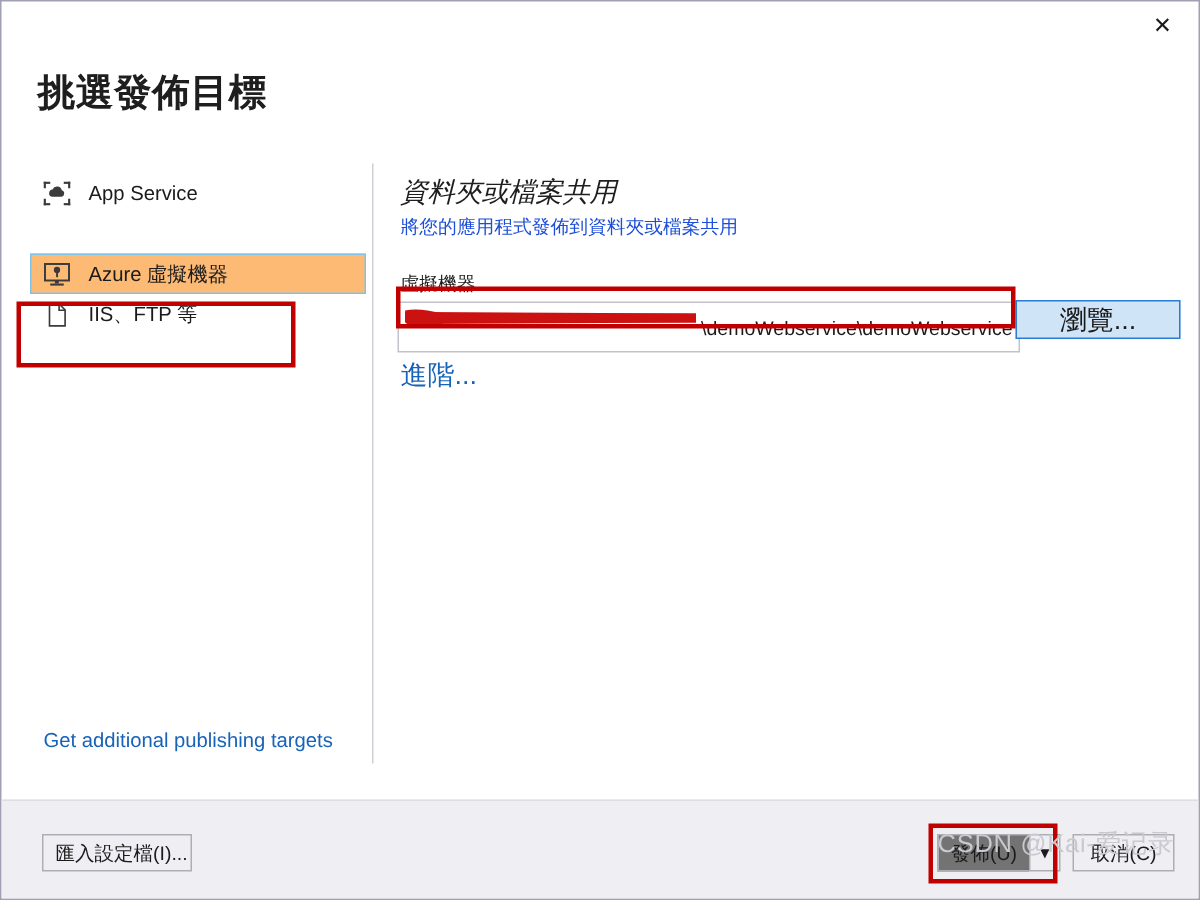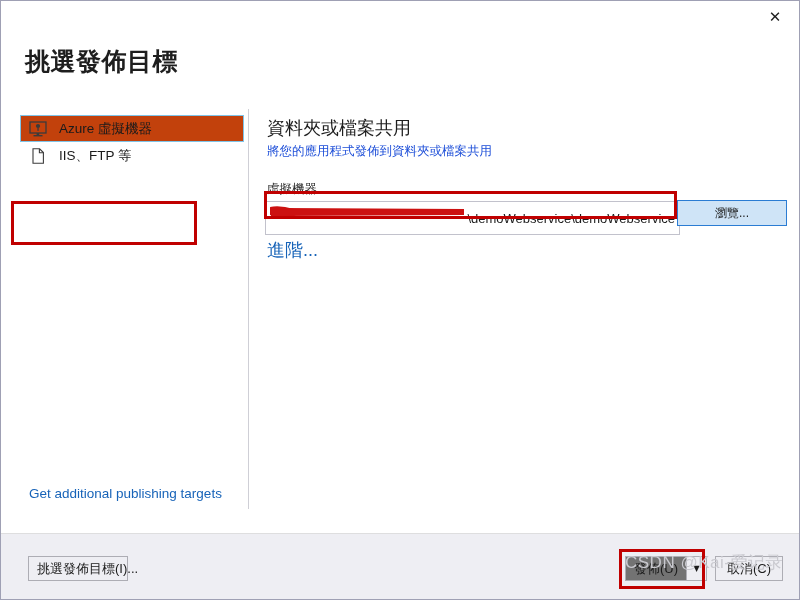--- a/index.html
+++ b/index.html
@@ -107,22 +107,23 @@
     display: flex;
     align-items: center;
     justify-content: center;
   }
   .nav-item .nav-label {
     font-size: 13.5px;
     color: #1b1b1b;
     white-space: nowrap;
   }
   .nav-item.selected {
-    background: #c2410c;
+    background: #fdba74;
     border-color: #7fc4e8;
+    margin-top: 27px;
   }
   .nav-item.hovered {
     background: #ebebeb;
     border-color: #dcdcdc;
   }
 
   
   .side-link {
     position: absolute;
     left: 28px;
@@ -141,20 +142,21 @@
     width: 550px;
     height: 433px;
   }
   .panel-title {
     position: absolute;
     left: 18px;
     top: 15px;
     font-size: 18px;
     color: #1e1e1e;
     white-space: nowrap;
+    font-style: italic;
   }
   .panel-sub {
     position: absolute;
     left: 18px;
     top: 42px;
     font-size: 12.5px;
     color: #1d4ed8;
     white-space: nowrap;
   }
   .field-label {
@@ -202,21 +204,21 @@
   .browse-btn {
     position: absolute;
     left: 428px;
     top: 99px;
     width: 110px;
     height: 26px;
     box-sizing: border-box;
     background: #cfe4f7;
     border: 1px solid #2b7cd3;
     font-family: "Liberation Sans", sans-serif;
-    font-size: 12px;
+    font-size: 18px;
     color: #1b1b1b;
     cursor: pointer;
     padding: 0;
   }
 
   .adv-link {
     position: absolute;
     left: 18px;
     top: 137px;
     font-size: 18px;
@@ -320,20 +322,38 @@
 
   <div class="dialog-title">挑選發佈目標</div>
 
   <div class="content">
 
     <div class="divider"></div>
 
     <div class="sidebar">
       <div class="nav-list">
 
+        <div class="nav-item">
+          <span class="nav-ico">
+            <svg width="18" height="16" viewBox="0 0 18 16">
+              <g fill="#3b3b3b">
+                <rect x="0" y="0" width="4.5" height="1.6"></rect>
+                  <rect x="0" y="0" width="1.6" height="4.5"></rect>
+                <rect x="13.5" y="0" width="4.5" height="1.6"></rect>
+                  <rect x="16.4" y="0" width="1.6" height="4.5"></rect>
+                <rect x="0" y="14.4" width="4.5" height="1.6"></rect>
+                  <rect x="0" y="11.5" width="1.6" height="4.5"></rect>
+                <rect x="13.5" y="14.4" width="4.5" height="1.6"></rect>
+                  <rect x="16.4" y="11.5" width="1.6" height="4.5"></rect>
+                <path d="M5.6 10.2a2.5 2.5 0 0 1 .4-4.9 3.3 3.3 0 0 1 6.2.6 2.2 2.2 0 0 1-.3 4.3z"></path>
+              </g>
+            </svg>
+          </span>
+          <span class="nav-label">App Service</span>
+        </div>
 
         <div class="nav-item selected">
           <span class="nav-ico">
             <svg width="18" height="16" viewBox="0 0 18 16">
               <rect x="1" y="1" width="16" height="11" fill="none" stroke="#3b3b3b" stroke-width="1.3"></rect>
               <rect x="7.6" y="12" width="2.6" height="2" fill="#3b3b3b"></rect>
               <rect x="4.5" y="14" width="9" height="1.4" fill="#3b3b3b"></rect>
               <circle cx="9" cy="5" r="2.1" fill="#3b3b3b"></circle>
               <rect x="8.4" y="6.6" width="1.3" height="3.2" fill="#3b3b3b"></rect>
             </svg>
@@ -372,21 +392,21 @@
       </div>
 
       <button class="browse-btn">瀏覽...</button>
 
       <div class="adv-link">進階...</div>
     </div>
 
   </div>
 
   <div class="footer">
-    <button class="btn btn-import">挑選發佈目標(I)...</button>
+    <button class="btn btn-import">匯入設定檔(I)...</button>
 
     <div class="split-btn">
       <button class="split-main">發佈(U)</button>
       <div class="split-arrow">▼</div>
     </div>
 
     <button class="btn btn-cancel">取消(C)</button>
   </div>
 
   <div class="anno anno-folder"></div>

